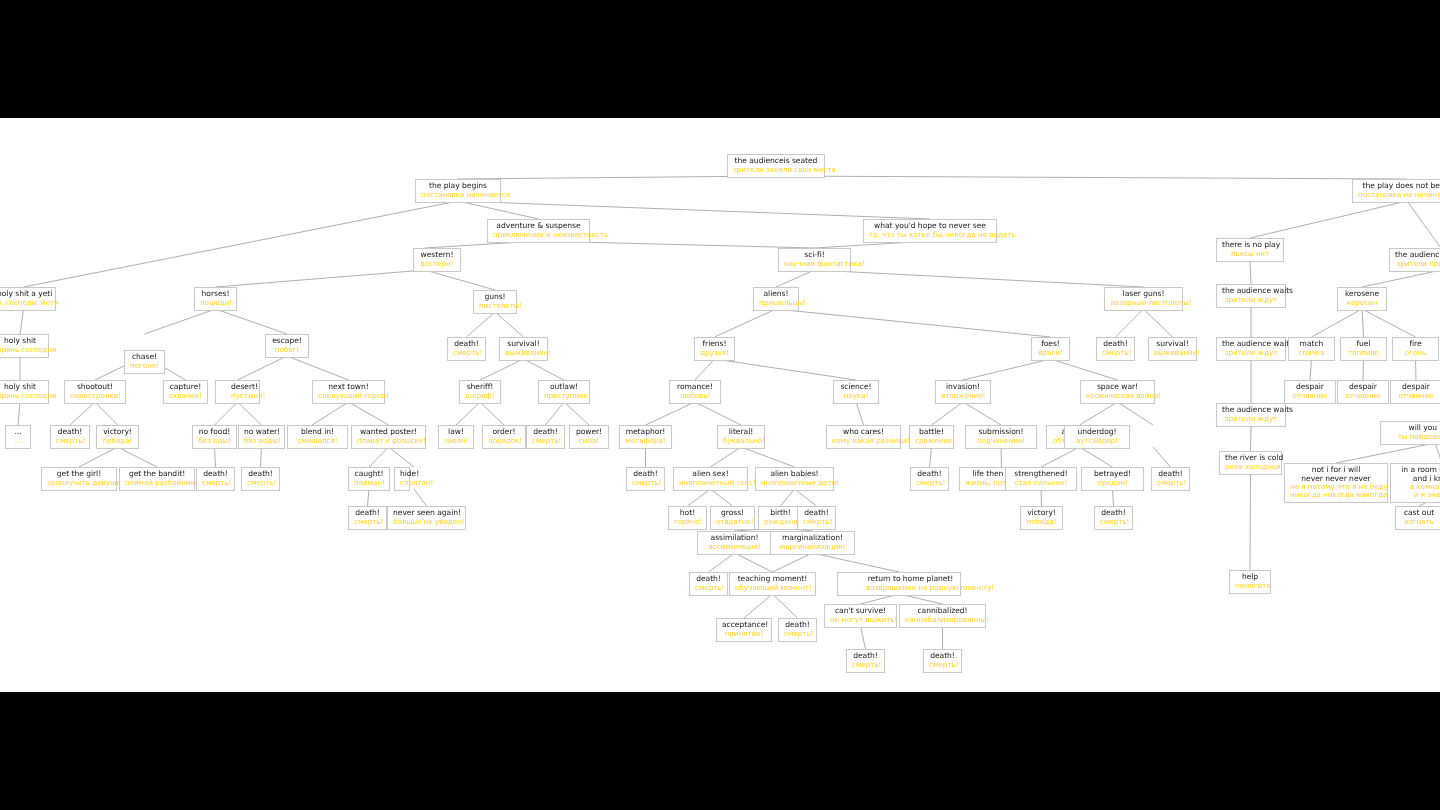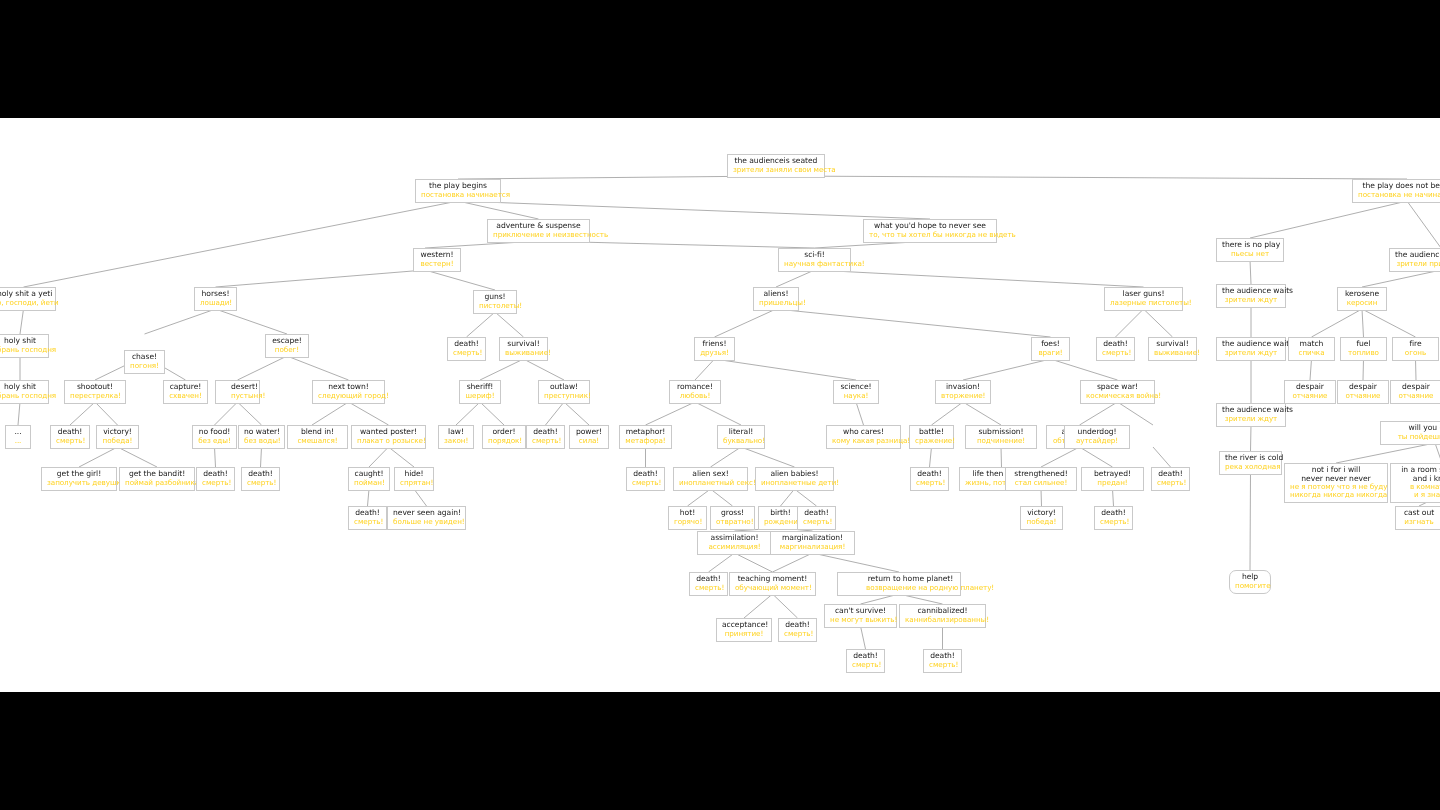--- a/index.html
+++ b/index.html
@@ -437,21 +437,21 @@
         <div class="node two-line" style="left: 1390px; top: 345px; width: 104px;">
           <span class="en">in a room somewhere
 and i know that</span>
           <span class="ru">в комнате где-то
 и я знаю — это</span>
         </div>
         <div class="node" style="left: 348px; top: 349px; width: 42px;">
           <span class="en">caught!</span>
           <span class="ru">пойман!</span>
         </div>
-        <div class="node" style="left: 394px; top: 349px; width: 40px;">
+        <div class="node" style="left: 394px; top: 349px; width: 16px;">
           <span class="en">hide!</span>
           <span class="ru">спрятан!</span>
         </div>
         <div class="node" style="left: 1005px; top: 349px; width: 72px;">
           <span class="en">strengthened!</span>
           <span class="ru">стал сильнее!</span>
         </div>
         <div class="node" style="left: 1081px; top: 349px; width: 63px;">
           <span class="en">betrayed!</span>
           <span class="ru">предан!</span>
@@ -517,21 +517,21 @@
           <span class="ru">смерть!</span>
         </div>
         <div class="node" style="left: 729px; top: 454px; width: 87px;">
           <span class="en">teaching moment!</span>
           <span class="ru">обучающий момент!</span>
         </div>
         <div class="node" style="left: 837px; top: 454px; width: 124px; padding-left: 28px;">
           <span class="en">return to home planet!</span>
           <span class="ru">возвращение на родную планету!</span>
         </div>
-        <div class="node" style="left: 1229px; top: 452px; width: 42px; border-radius: 7px;">
+        <div class="node" style="left: 1229px; top: 452px; width: 42px;">
           <span class="en">help</span>
           <span class="ru">помогите</span>
         </div>
         <div class="node" style="left: 716px; top: 500px; width: 56px;">
           <span class="en">acceptance!</span>
           <span class="ru">принятие!</span>
         </div>
         <div class="node" style="left: 778px; top: 500px; width: 39px;">
           <span class="en">death!</span>
           <span class="ru">смерть!</span>

